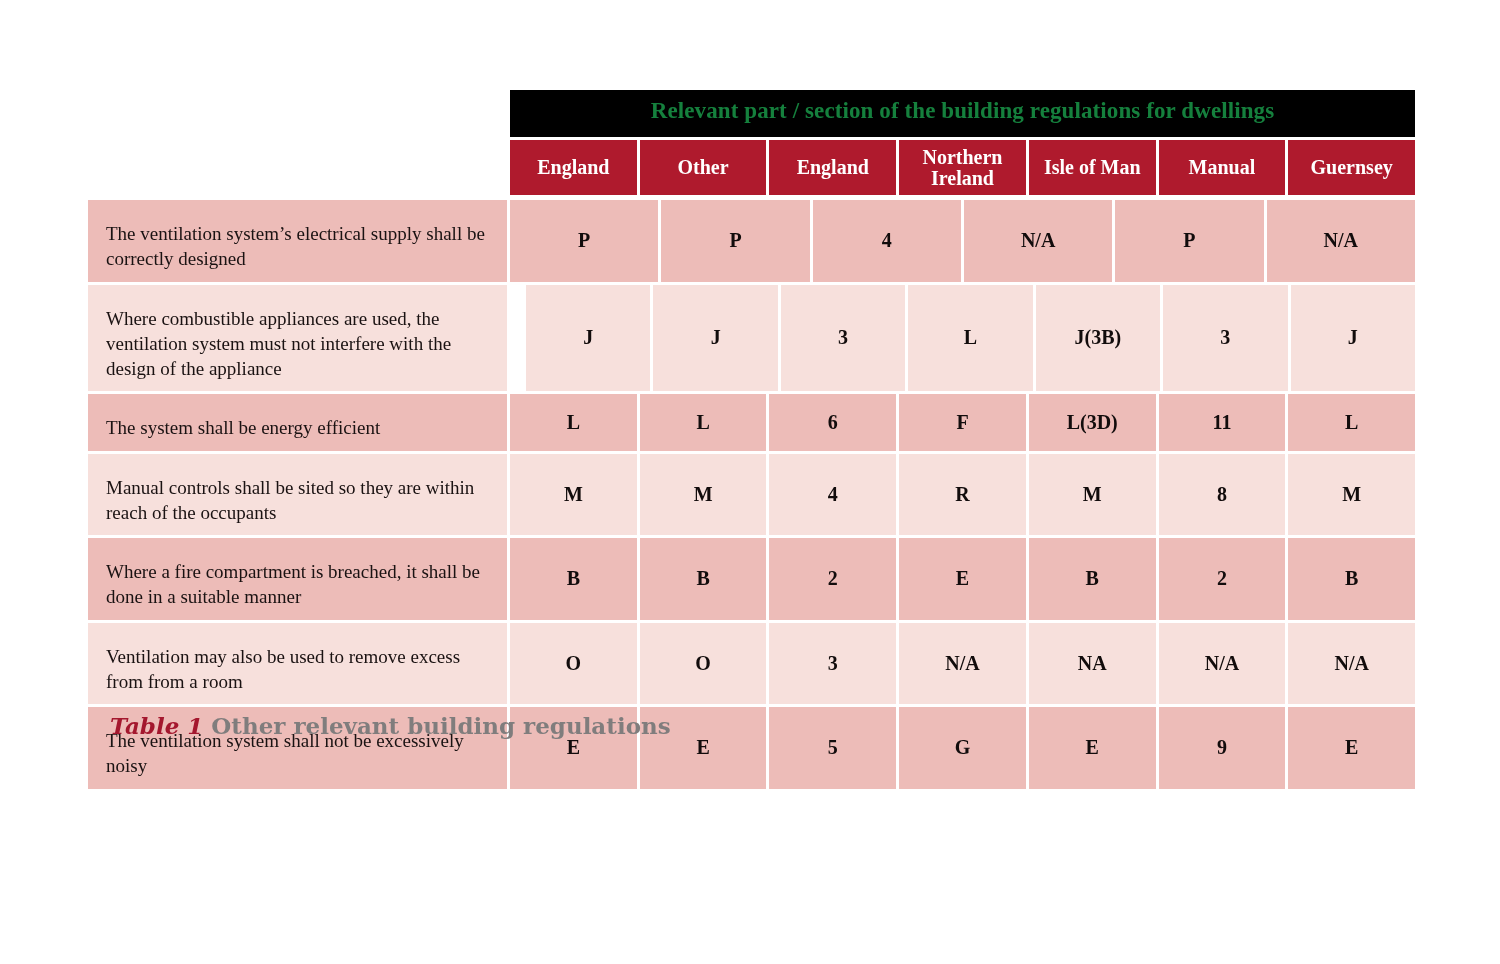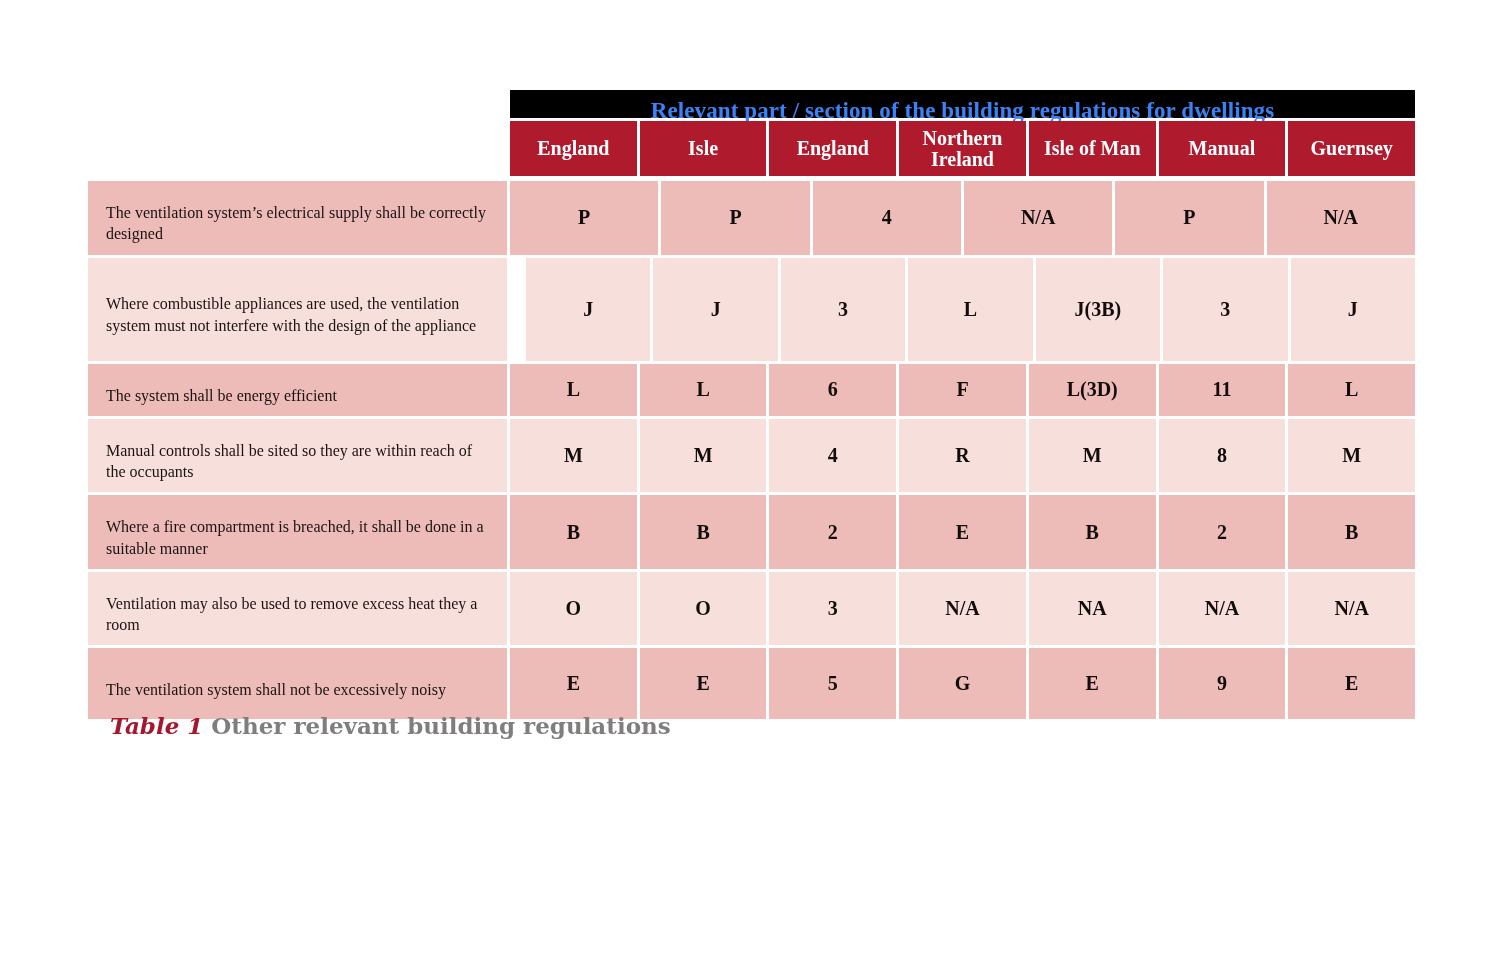--- a/index.html
+++ b/index.html
@@ -21,22 +21,22 @@
   }
 
   
   .header-block {
     margin-left: 422px;   
     width: 905px;
   }
 
   .super-header {
     background: #000000;
-    color: #3b82f6;
-    height: 28px;
+    color: #15803d;
+    height: 47px;
     line-height: 42px;
     text-align: center;
     font-size: 23px;
     font-weight: bold;
     letter-spacing: 0.1px;
     white-space: nowrap;
   }
 
   .region-header-row {
     display: flex;
@@ -73,21 +73,21 @@
   .row-dark  .label-cell,
   .row-dark  .value-cell { background: #EDBCB8; }
   .row-light .label-cell,
   .row-light .value-cell { background: #F7E0DC; }
 
   .label-cell {
     width: 419px;
     flex: 0 0 419px;
     margin-right: 3px;
     padding: 21px 16px 10px 18px;
-    font-size: 16px;
+    font-size: 19px;
     line-height: 1.33;
     color: #1a1212;
     display: flex;
     align-items: center;
   }
 
   .values {
     display: flex;
     flex: 1 1 auto;
   }
@@ -127,21 +127,21 @@
 </head>
 <body>
 
 <div id="table-figure">
 
   <div class="header-block">
     <div class="super-header">Relevant part / section of the building regulations for dwellings</div>
 
     <div class="region-header-row">
       <div class="region-header-cell">England</div>
-      <div class="region-header-cell">Isle</div>
+      <div class="region-header-cell">Other</div>
       <div class="region-header-cell">England</div>
       <div class="region-header-cell">Northern Ireland</div>
       <div class="region-header-cell">Isle of Man</div>
       <div class="region-header-cell">Manual</div>
       <div class="region-header-cell">Guernsey</div>
     </div>
   </div>
 
   <div class="body-rows">
 
@@ -203,21 +203,21 @@
         <div class="value-cell">B</div>
         <div class="value-cell">2</div>
         <div class="value-cell">E</div>
         <div class="value-cell">B</div>
         <div class="value-cell">2</div>
         <div class="value-cell">B</div>
       </div>
     </div>
 
     <div class="data-row row-light h-1">
-      <div class="label-cell">Ventilation may also be used to remove excess heat they a room</div>
+      <div class="label-cell">Ventilation may also be used to remove excess from from a room</div>
       <div class="values">
         <div class="value-cell">O</div>
         <div class="value-cell">O</div>
         <div class="value-cell">3</div>
         <div class="value-cell">N/A</div>
         <div class="value-cell">NA</div>
         <div class="value-cell">N/A</div>
         <div class="value-cell">N/A</div>
       </div>
     </div>

